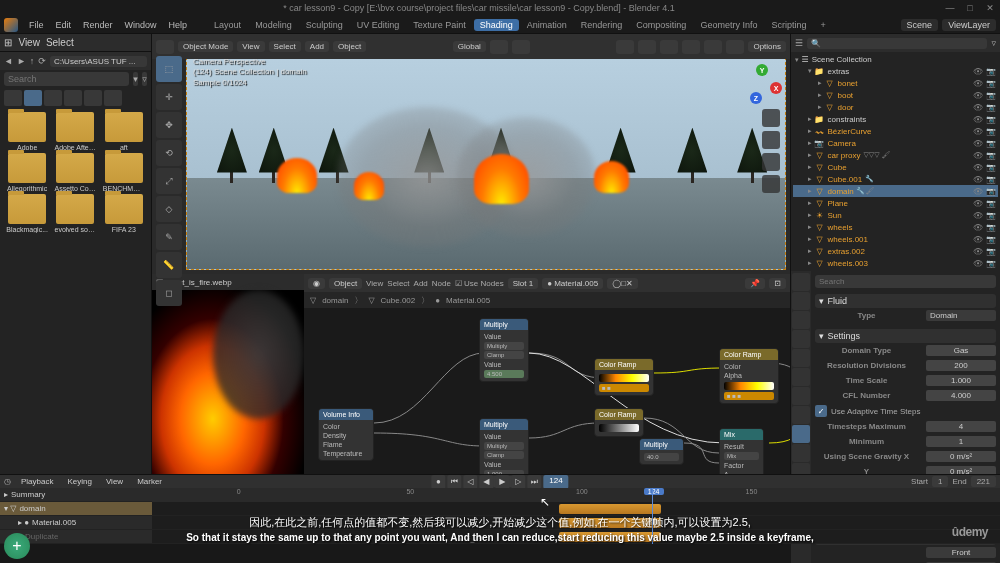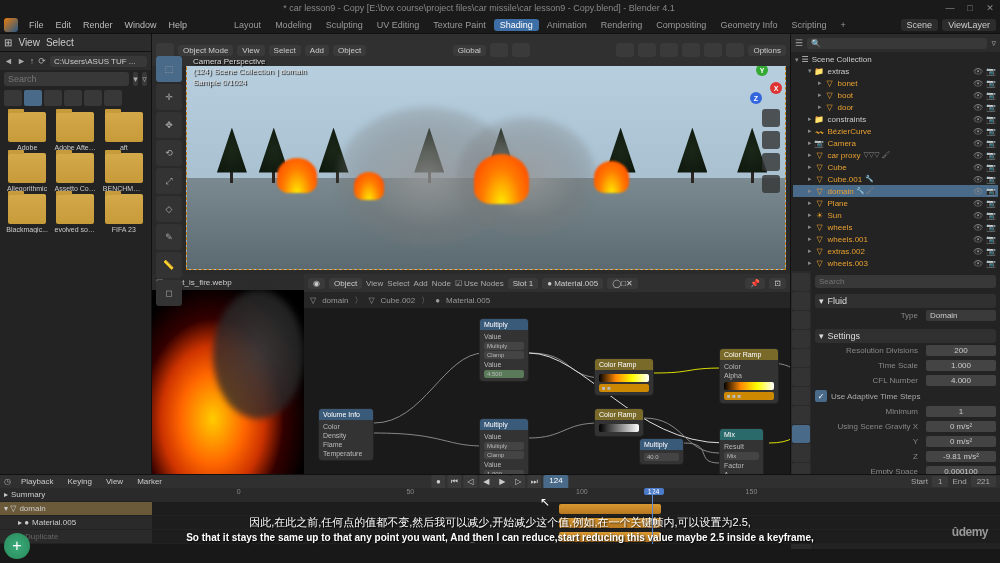--- a/index.html
+++ b/index.html
@@ -6,21 +6,21 @@
 body { width: 1000px; height: 563px; background: #181818; color: #aaa; font-size: 9px; overflow: hidden; position: relative; }
 
 .titlebar { height: 16px; background: #1a1a1a; display: flex; align-items: center; padding: 0 4px; color: #888; font-size: 9px; }
 .titlebar .title-text { flex: 1; text-align: center; }
 .titlebar .win-controls { display: flex; gap: 8px; }
 .titlebar .win-controls span { width: 12px; text-align: center; cursor: pointer; }
 
 .menubar { height: 18px; background: #1a1a1a; display: flex; align-items: center; padding: 0 4px; gap: 2px; border-bottom: 1px solid #111; }
 .menubar .blender-icon { width: 14px; height: 14px; background: linear-gradient(135deg,#e87d0d,#265787); border-radius: 3px; margin-right: 4px; }
 .menubar .menu-item { padding: 0 5px; color: #bbb; cursor: pointer; }
-.menubar .tabs { display: flex; gap: 2px; margin-left: 34px; }
+.menubar .tabs { display: flex; gap: 2px; margin-left: 14px; }
 .menubar .tab { padding: 1px 6px; color: #999; border-radius: 3px; cursor: pointer; }
 .menubar .tab.active { background: #3d6ea5; color: #fff; }
 .menubar .right { margin-left: auto; display: flex; gap: 4px; align-items: flex-end; }
 .menubar .field { background: #2c2c2c; padding: 1px 6px; border-radius: 3px; color: #ccc; }
 
 .main-area { display: flex; height: 440px; }
 .left-panel { width: 152px; background: #232323; border-right: 1px solid #111; display: flex; flex-direction: column; }
 .fb-header { height: 18px; background: #2c2c2c; display: flex; align-items: center; padding: 0 4px; gap: 6px; border-bottom: 1px solid #111; }
 .fb-header span { cursor: pointer; color: #ccc; font-size: 10px; }
 .fb-path { height: 18px; background: #2c2c2c; display: flex; align-items: center; padding: 0 4px; gap: 4px; }
@@ -32,21 +32,21 @@
 .fb-icons .ib { width: 18px; height: 16px; background: #383838; border-radius: 2px; }
 .fb-icons .ib.active { background: #4a6a8a; }
 .fb-grid { flex: 1; display: grid; grid-template-columns: repeat(3, 1fr); gap: 2px; padding: 4px; align-content: start; overflow: hidden; }
 .fb-item { display: flex; flex-direction: column; align-items: center; gap: 2px; cursor: pointer; }
 .fb-folder { width: 38px; height: 30px; background: linear-gradient(#d4a949,#c79a3a); border-radius: 2px; position: relative; }
 .fb-folder::before { content: ''; position: absolute; top: -3px; left: 0; width: 16px; height: 4px; background: #c79a3a; border-radius: 1px 1px 0 0; }
 .fb-label { font-size: 7px; color: #ccc; text-align: center; white-space: nowrap; overflow: hidden; text-overflow: ellipsis; width: 42px; }
 
 .center { flex: 1; display: flex; flex-direction: column; }
 .viewport-area { height: 240px; display: flex; background: #2a2a2a; position: relative; }
-.vp-header { position: absolute; top: 0; left: 0; right: 0; height: 32px; background: #303030; display: flex; align-items: center; padding: 0 4px; gap: 4px; z-index: 2; }
+.vp-header { position: absolute; top: 0; left: 0; right: 0; height: 25px; background: #303030; display: flex; align-items: center; padding: 0 4px; gap: 4px; z-index: 2; }
 .vp-header .seg { background: #3a3a3a; padding: 1px 5px; border-radius: 3px; color: #ccc; cursor: pointer; font-size: 8px; }
 .vp-header .icon-seg { width: 18px; height: 14px; background: #3a3a3a; border-radius: 3px; }
 .vp-toolbar-left { position: absolute; top: 22px; left: 4px; width: 26px; display: flex; flex-direction: column; gap: 2px; z-index: 2; }
 .vp-tool { width: 26px; height: 26px; background: #333; border-radius: 3px; display: flex; align-items: center; justify-content: center; color: #aaa; cursor: pointer; }
 .vp-tool.active { background: #4a6a8a; }
 .vp-render { position: absolute; top: 18px; left: 34px; right: 4px; bottom: 4px; background: linear-gradient(#a8c4d8,#8fb0c5); border: 1px dashed #c8810e; overflow: hidden; }
 .vp-info { position: absolute; top: 4px; left: 6px; font-size: 8px; color: #ddd; text-shadow: 1px 1px 1px #000; z-index: 3; line-height: 1.3; }
 .sky { position: absolute; top: 0; left: 0; right: 0; height: 60%; background: linear-gradient(#b8d0e0,#a8c0d0); }
 .ground { position: absolute; bottom: 0; left: 0; right: 0; height: 42%; background: linear-gradient(#7a8a90,#5a6a70); }
 .tree { position: absolute; bottom: 40%; width: 30px; height: 55px; }
@@ -101,21 +101,21 @@
 
 .properties { flex: 1; display: flex; background: #232323; }
 .prop-tabs { width: 20px; background: #2a2a2a; display: flex; flex-direction: column; padding: 2px 0; gap: 1px; }
 .prop-tab { width: 18px; height: 18px; background: #333; border-radius: 2px; margin: 0 1px; cursor: pointer; }
 .prop-tab.active { background: #4a6a8a; }
 .prop-content { flex: 1; padding: 4px; overflow: auto; }
 .prop-search { width: 100%; background: #383838; border: none; padding: 2px 4px; border-radius: 3px; color: #ccc; font-size: 8px; }
 .prop-section { margin-top: 6px; }
 .prop-section-header { background: #303030; padding: 2px 4px; font-size: 9px; color: #ddd; border-radius: 3px; cursor: pointer; display: flex; align-items: center; gap: 4px; }
 .prop-row { display: flex; align-items: center; padding: 2px 0; font-size: 8px; gap: 4px; }
-.prop-row .lbl { flex: 1; color: #888; text-align: right; padding-right: 4px; }
+.prop-row .lbl { flex: 1; color: #888; text-align: center; padding-right: 4px; font-weight: bold; }
 .prop-row .val { width: 70px; background: #444; padding: 1px 4px; border-radius: 2px; color: #ccc; text-align: center; }
 .prop-row .dropdown { width: 70px; background: #3a3a3a; padding: 1px 4px; border-radius: 2px; color: #ccc; }
 .prop-row .check-sq { width: 12px; height: 12px; background: #4a6a8a; border-radius: 2px; display: flex; align-items: center; justify-content: center; color: #fff; font-size: 8px; }
 
 .timeline { height: 70px; background: #232323; border-top: 1px solid #111; display: flex; flex-direction: column; position: relative; }
 .tl-header { height: 18px; background: #303030; display: flex; align-items: center; padding: 0 4px; gap: 6px; font-size: 8px; }
 .tl-header .seg { padding: 1px 4px; color: #ccc; cursor: pointer; }
 .tl-header .center-controls { position: absolute; left: 50%; transform: translateX(-50%); display: flex; gap: 2px; }
 .tl-header .ctrl-btn { width: 14px; height: 14px; background: #3a3a3a; border-radius: 2px; display: flex; align-items: center; justify-content: center; font-size: 8px; color: #ccc; }
 .tl-header .frame-box { background: #4a6a8a; padding: 1px 6px; border-radius: 2px; color: #fff; }
@@ -665,37 +665,45 @@
           <div class="prop-section-header">▾ <span>Fluid</span></div>
           <div class="prop-row">
             <span class="lbl">Type</span>
             <span class="dropdown">Domain</span>
           </div>
         </div>
         <div class="prop-section">
           <div class="prop-section-header">▾ <span>Settings</span></div>
           <div id="prop-rows">
               <div class="prop-row">
+                <span class="lbl">Domain Type</span>
+                <span class="val">Gas</span>
+              </div>
+              <div class="prop-row">
                 <span class="lbl">Resolution Divisions</span>
                 <span class="val">200</span>
               </div>
               <div class="prop-row">
                 <span class="lbl">Time Scale</span>
                 <span class="val">1.000</span>
               </div>
               <div class="prop-row">
                 <span class="lbl">CFL Number</span>
                 <span class="val">4.000</span>
               </div>
             </div>
           <div class="prop-row">
             <span class="check-sq">✓</span>
             <span>Use Adaptive Time Steps</span>
           </div>
           <div id="prop-rows2">
+              <div class="prop-row">
+                <span class="lbl">Timesteps Maximum</span>
+                <span class="val">4</span>
+              </div>
               <div class="prop-row">
                 <span class="lbl">Minimum</span>
                 <span class="val">1</span>
               </div>
               <div class="prop-row">
                 <span class="lbl">Using Scene Gravity X</span>
                 <span class="val">0 m/s²</span>
               </div>
               <div class="prop-row">
                 <span class="lbl">Y</span>

